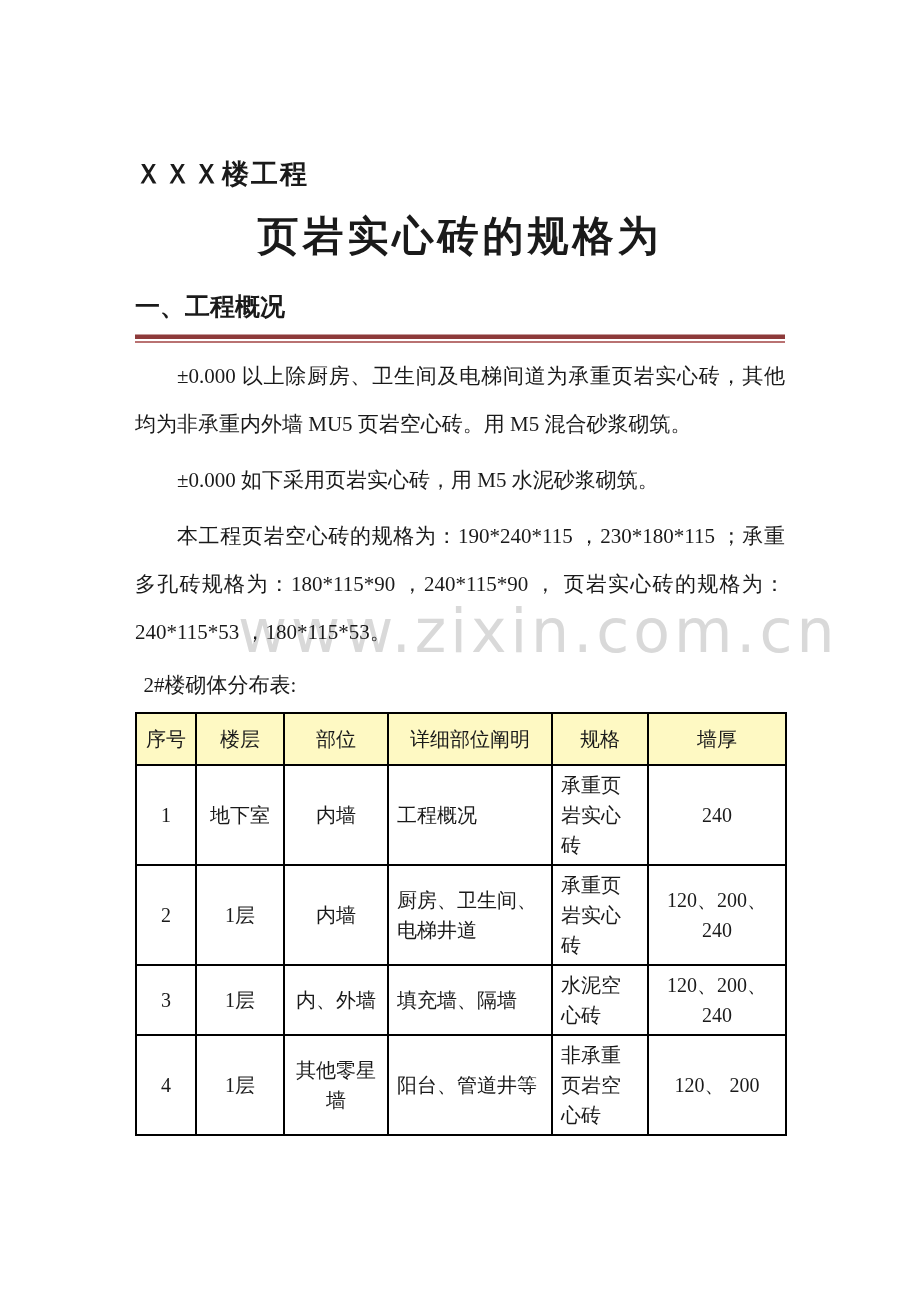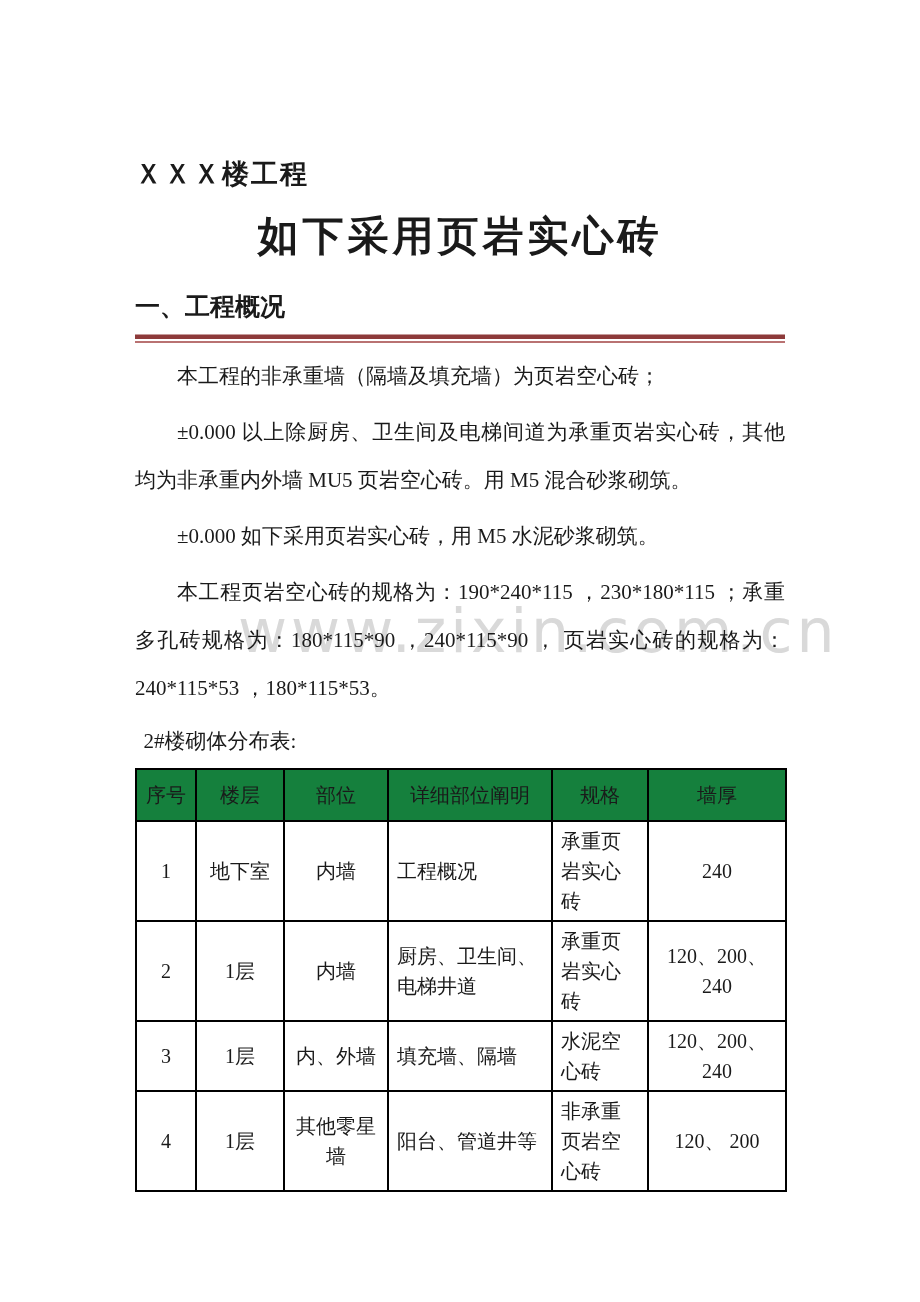--- a/index.html
+++ b/index.html
@@ -95,21 +95,21 @@
   table.masonry td {
     border: 2px solid #000000;
     padding: 4px 8px;
     line-height: 30px;
     vertical-align: middle;
     text-align: center;
     font-weight: normal;
     overflow-wrap: break-word;
   }
   table.masonry th {
-    background: #15803d;
+    background: #fef9c3;
     height: 42px;
   }
   table.masonry td {
     height: 44px;
   }
   table.masonry td:nth-child(4),
   table.masonry td:nth-child(5) {
     text-align: left;
   }
 </style>
@@ -117,31 +117,30 @@
 <body>
 
 <div class="page">
 
   <div class="watermark">www.zixin.com.cn</div>
 
   <div class="content">
 
     <div class="project-title">ＸＸＸ楼工程</div>
 
-    <div class="document-title">如下采用页岩实心砖</div>
+    <div class="document-title">页岩实心砖的规格为</div>
 
     <div class="section-heading">一、工程概况</div>
 
     <div class="rule">
       <div class="rule-top"></div>
       <div class="rule-bottom"></div>
     </div>
 
     <div class="bodytext">
-      <p>本工程的非承重墙（隔墙及填充墙）为页岩空心砖；</p>
       <p>±0.000 以上除厨房、卫生间及电梯间道为承重页岩实心砖，其他均为非承重内外墙 MU5 页岩空心砖。用 M5 混合砂浆砌筑。</p>
       <p>±0.000 如下采用页岩实心砖，用 M5 水泥砂浆砌筑。</p>
       <p>本工程页岩空心砖的规格为：190*240*115 ，230*180*115  ；承重多孔砖规格为：180*115*90 ，240*115*90 ， 页岩实心砖的规格为：240*115*53 ，180*115*53。</p>
       <p class="table-caption">2#楼砌体分布表:</p>
     </div>
 
     <table class="masonry">
       <colgroup>
         <col style="width:60px">
         <col style="width:88px">

